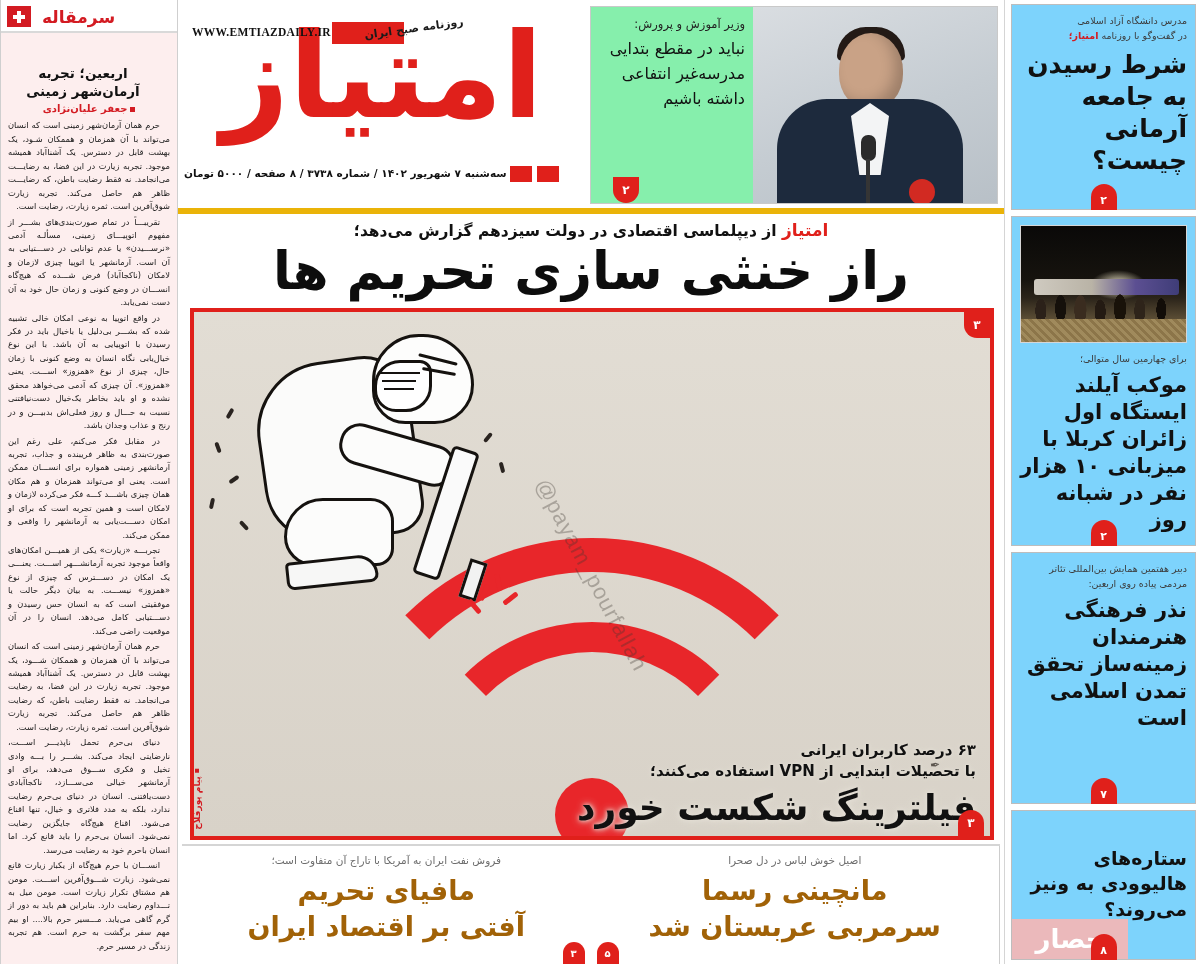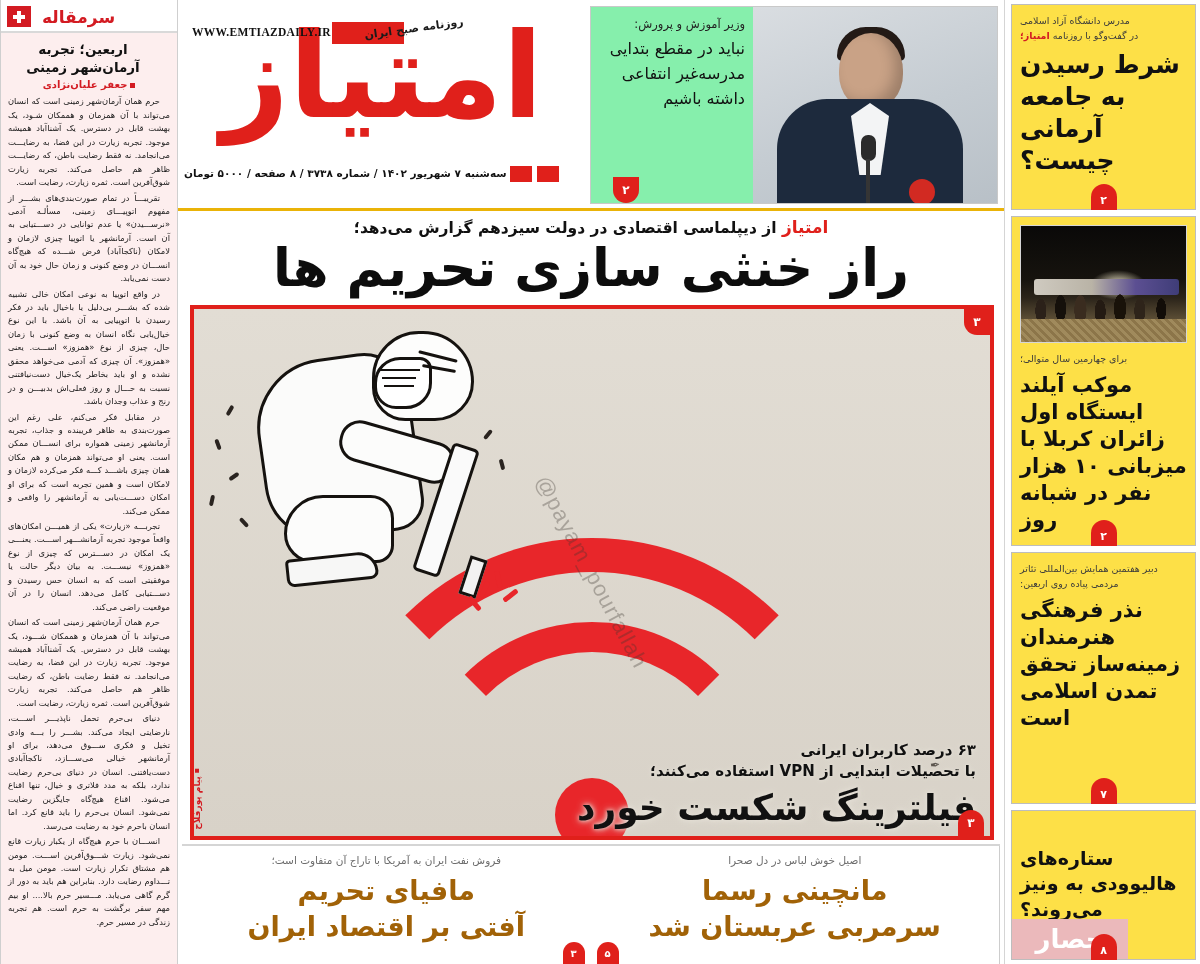--- a/index.html
+++ b/index.html
@@ -77,20 +77,21 @@
     font-weight: bold;
     letter-spacing: -0.5px;
   }
   .editorial-title {
     text-align: center;
     font-size: 13.5px;
     font-weight: bold;
     color: #111;
     padding: 7px 17px 3px 5px;
     line-height: 1.35;
+    margin-top: 24px;
   }
   .editorial-author {
     text-align: center;
     color: #d31b22;
     font-size: 10px;
     font-weight: bold;
     padding-bottom: 5px;
   }
   .editorial-author .sq {
     display: inline-block;
@@ -298,21 +299,21 @@
     display: flex;
     align-items: center;
     justify-content: center;
     z-index: 12;
   }
 
   
   .headline-block {
     padding: 6px 8px 4px 8px;
     text-align: center;
-    border-top: 3px solid #eab308;
+    border-top: 6px solid #eab308;
   }
   .headline-kicker {
     font-size: 15.5px;
     font-weight: bold;
     color: #111;
     margin-bottom: 2px;
   }
   .headline-kicker .brand {
     color: #e0201b;
     font-size: 17px;
@@ -581,25 +582,25 @@
     height: 964px;
     box-sizing: border-box;
     padding: 4px 4px 4px 6px;
     display: flex;
     flex-direction: column;
     gap: 6px;
     border-left: 1px solid #d5d5d5;
   }
   .sb-box {
     border: 1px solid #bdbdbd;
-    background: #fde047;
+    background: #7dd3fc;
     position: relative;
     padding: 8px 8px 10px 8px;
     box-sizing: border-box;
-    text-align: left;
+    text-align: right;
   }
   .sb-kicker {
     font-size: 9.5px;
     color: #3b3b3b;
     line-height: 1.6;
     margin-bottom: 6px;
   }
   .sb-kicker .brand { color: #d31b22; font-weight: bold; }
   .sb-title {
     font-size: 25px;

